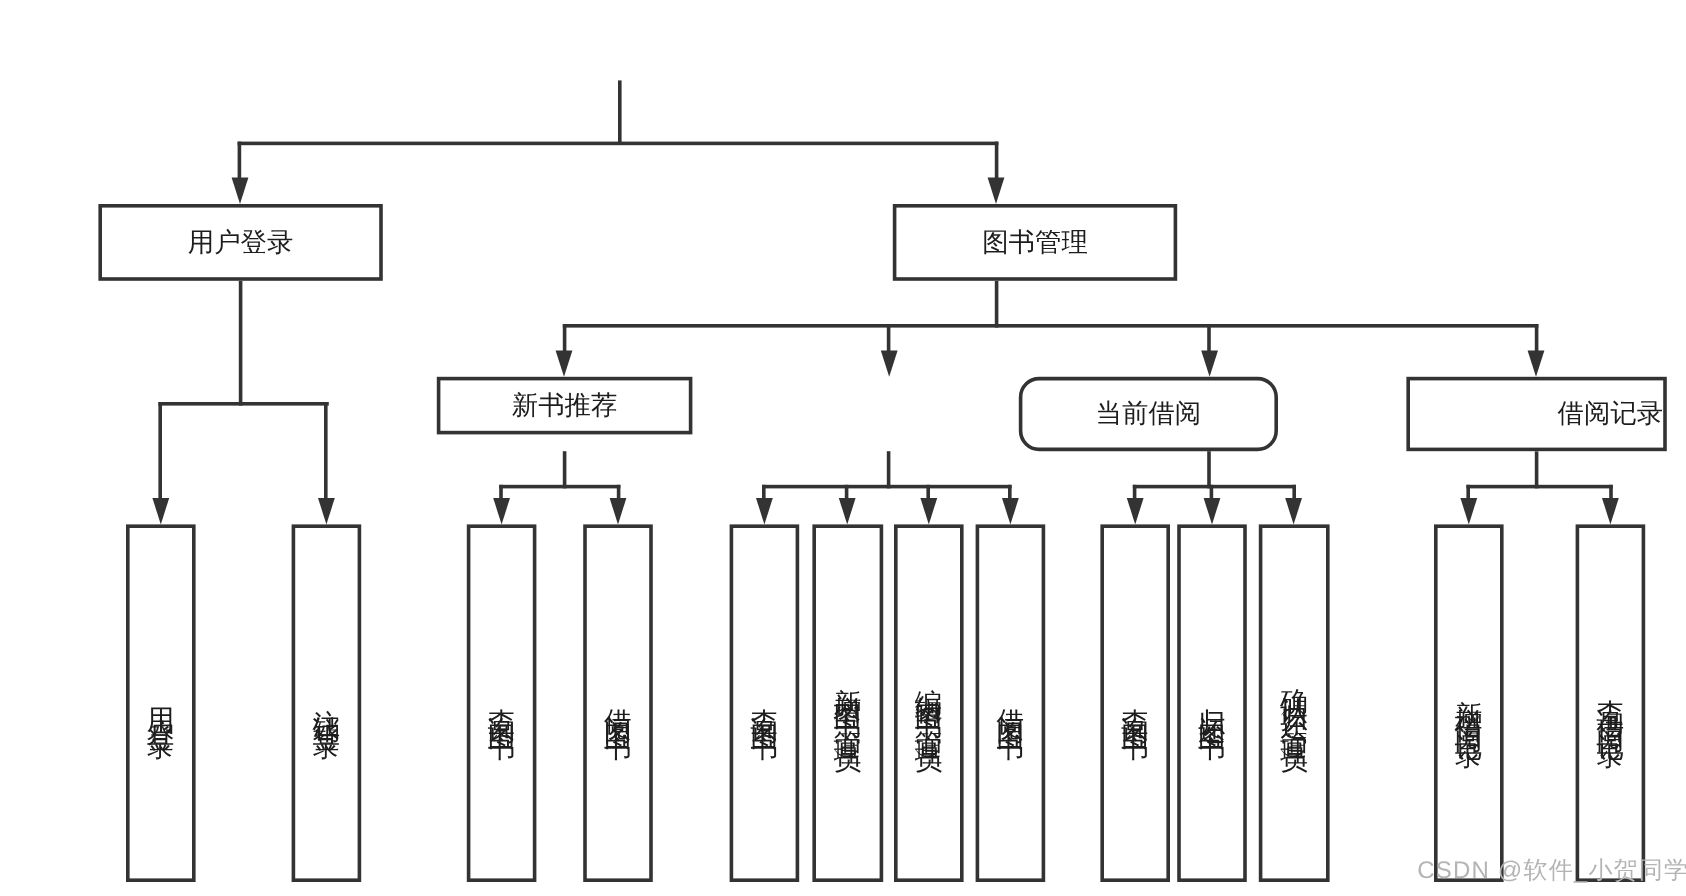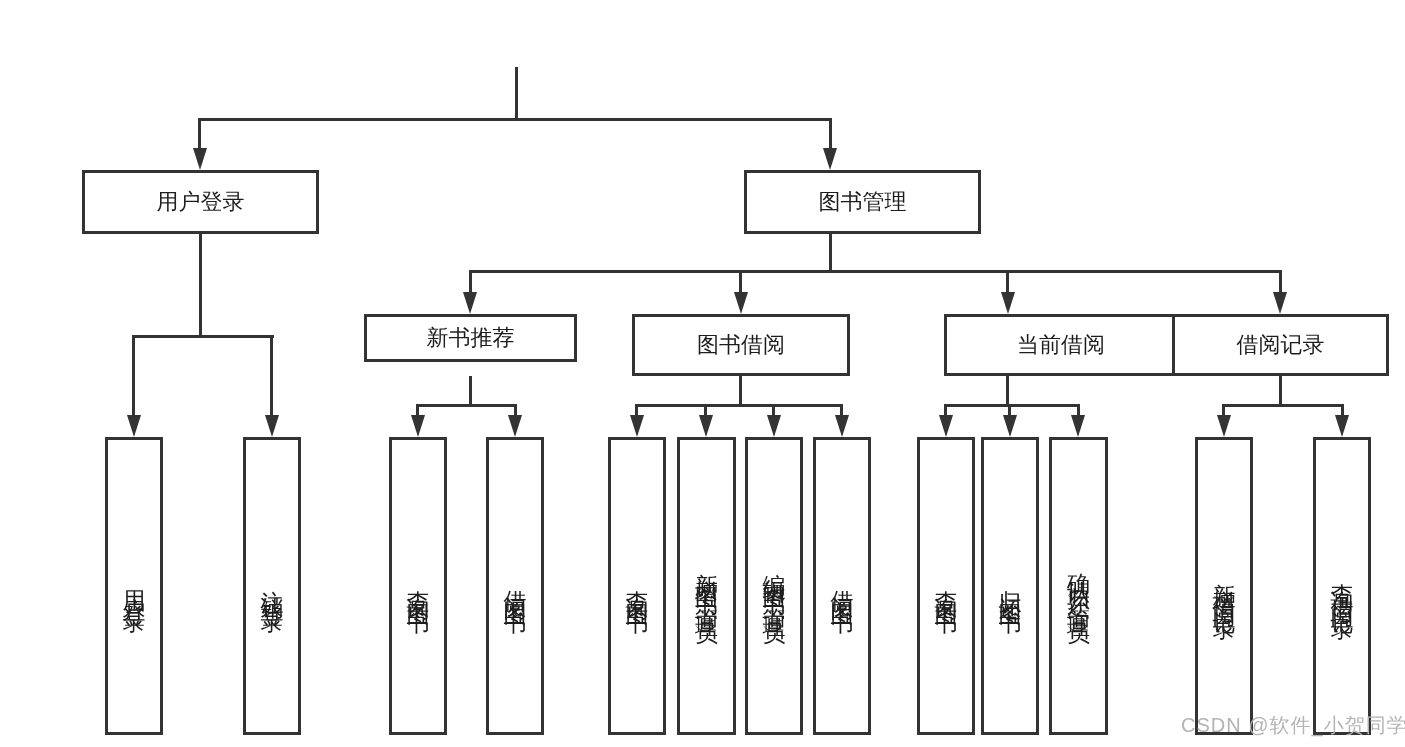--- a/index.html
+++ b/index.html
@@ -136,27 +136,24 @@
   <div class="box" style="left:82px; top:170px; width:237px; height:64px;">
     <span>用户登录</span>
   </div>
   <div class="box" style="left:712px; top:170px; width:237px; height:64px;margin-left:32px;">
     <span>图书管理</span>
   </div>
 
   <div class="box" style="left:364px; top:314px; width:213px; height:48px;">
     <span>新书推荐</span>
   </div>
-  <div class="box" style="left:632px; top:314px; width:218px; height:62px;">
-    <span>图书借阅</span>
-  </div>
-  <div class="box" style="left:944px; top:314px; width:234px; height:62px;">
+  <div class="box" style="left:849px; top:314px; width:216px; height:62px;border-radius:17px;">
     <span>当前借阅</span>
   </div>
-  <div class="box" style="left:1172px; top:314px; width:217px; height:62px;">
+  <div class="box" style="left:1172px; top:314px; width:217px; height:62px;justify-content:flex-end;">
     <span>借阅记录</span>
   </div>
 
   <div class="box leaf" style="left:105px; top:437px; width:58px; height:298px;">
     <span>用户登录</span>
   </div>
   <div class="box leaf" style="left:243px; top:437px; width:58px; height:298px;">
     <span>注销登录</span>
   </div>
 

